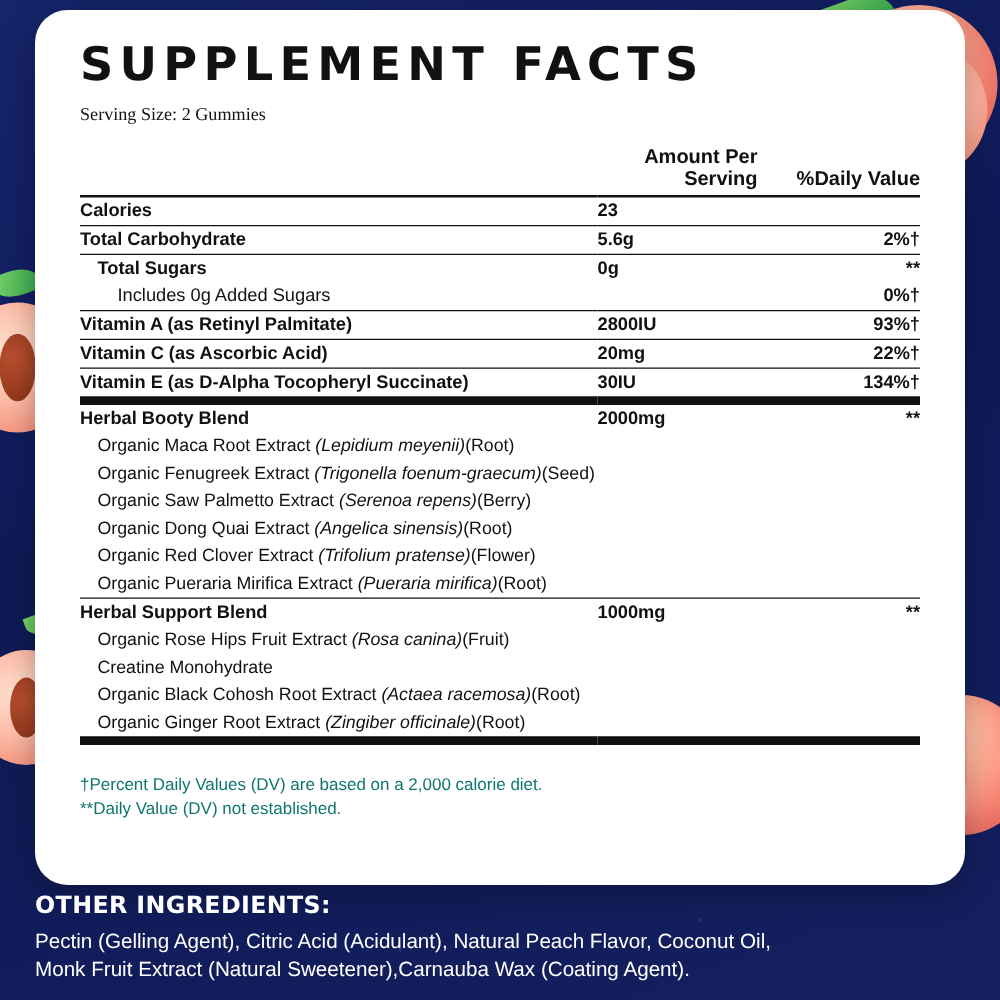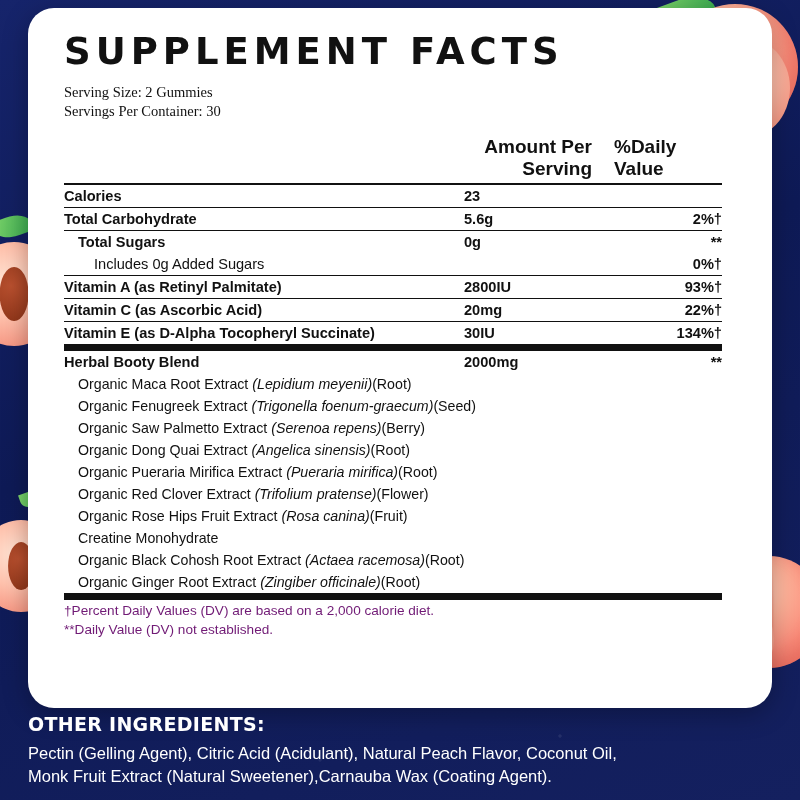--- a/index.html
+++ b/index.html
@@ -67,21 +67,21 @@
   }
 
   
   .card {
     position: absolute;
     left: 28px; top: 8px;
     width: 744px; height: 700px;
     background: #ffffff;
     border-radius: 26px;
     box-shadow: 0 6px 26px rgba(0,0,0,0.28);
-    padding: 18px 50px 10px 36px;
+    padding: 18px 36px 10px 36px;
     z-index: 5;
   }
 
   h1.title {
     margin: 4px 0 10px 0;
     font-size: 37px;
     letter-spacing: 5px;
     font-weight: 700;
     color: #111;
     font-family: "DejaVu Sans", sans-serif;
@@ -95,36 +95,36 @@
     margin-top: 12px;
     font-size: 14.6px;
     color: #111;
   }
   table.facts td { padding: 3px 0; vertical-align: bottom; }
   td.amt { text-align: left; width: 150px; font-weight: 700; white-space: nowrap; padding-right: 22px; }
   td.dv  { text-align: right; width: 108px; font-weight: 700; white-space: nowrap; }
   td.nm  { font-weight: 700; margin-top: 23px; }
   td.nm.light { font-weight: 400; }
 
-  .hdr td { font-weight: 700; font-size: 19px; padding-bottom: 4px; }
+  .hdr td { font-weight: 700; font-size: 16px; padding-bottom: 4px; }
   .hdr td.h-amt { text-align: right; padding-right: 22px; }
-  .hdr td.h-dv { }
+  .hdr td.h-dv { text-align: right; }
 
   tr.rule-thin  > td { border-top: 1px solid #111; }
   tr.rule-med   > td { border-top: 2px solid #111; }
   tr.rule-thick > td { border-top: 7px solid #111; }
   tr.no-rule > td { border-top: none; }
 
   .indent1 { padding-left: 14px !important; }
   .indent2 { padding-left: 30px !important; }
   .ital { font-style: italic; }
 
   .blendline td { padding: 1px 0; font-size: 14.2px; }
 
-  .footnotes { font-size: 13.6px; color: #701a75; line-height: 1.4; margin-top: 1px; }
+  .footnotes { font-size: 13.6px; color: #0f766e; line-height: 1.4; margin-top: 22px; }
 
   .other {
     position: absolute;
     left: 28px; top: 713px;
     width: 744px;
     color: #ffffff;
     z-index: 6;
   }
   .other h2 {
     margin: 0 0 7px 0;
@@ -171,21 +171,20 @@
 <div class="half" style="left:690px; top:594px; width:84px; height:90px;">
   <div class="pit"></div>
 </div>
 
 <div class="card">
 
   <h1 class="title">SUPPLEMENT FACTS</h1>
 
   <div class="serving">
     <div>Serving Size: 2 Gummies</div>
-    <div>Servings Per Container: 30</div>
   </div>
 
   <table class="facts">
     <tbody>
       <tr class="hdr">
         <td></td>
         <td class="h-amt">Amount Per Serving</td>
         <td class="h-dv">%Daily Value</td>
       </tr>
 
@@ -243,26 +242,31 @@
       <tr class="blendline no-rule">
         <td class="indent1" colspan="3"><span>Organic Fenugreek Extract </span><span class="ital">(Trigonella foenum-graecum)</span><span>(Seed)</span></td>
       </tr>
       <tr class="blendline no-rule">
         <td class="indent1" colspan="3"><span>Organic Saw Palmetto Extract </span><span class="ital">(Serenoa repens)</span><span>(Berry)</span></td>
       </tr>
       <tr class="blendline no-rule">
         <td class="indent1" colspan="3"><span>Organic Dong Quai Extract </span><span class="ital">(Angelica sinensis)</span><span>(Root)</span></td>
       </tr>
       <tr class="blendline no-rule">
+        <td class="indent1" colspan="3"><span>Organic Red Clover Extract </span><span class="ital">(Trifolium pratense)</span><span>(Flower)</span></td>
+      </tr>
+      <tr class="blendline no-rule">
         <td class="indent1" colspan="3"><span>Organic Pueraria Mirifica Extract </span><span class="ital">(Pueraria mirifica)</span><span>(Root)</span></td>
       </tr>
-      <tr class="blendline no-rule">
-        <td class="indent1" colspan="3"><span>Organic Red Clover Extract </span><span class="ital">(Trifolium pratense)</span><span>(Flower)</span></td>
-      </tr>
-
+
+      <tr class="rule-thin">
+        <td class="nm">Herbal Support Blend</td>
+        <td class="amt">1000mg</td>
+        <td class="dv">**</td>
+      </tr>
       <tr class="blendline no-rule">
         <td class="indent1" colspan="3"><span>Organic Rose Hips Fruit Extract </span><span class="ital">(Rosa canina)</span><span>(Fruit)</span></td>
       </tr>
       <tr class="blendline no-rule">
         <td class="indent1" colspan="3"><span>Creatine Monohydrate</span><span class="ital"></span><span></span></td>
       </tr>
       <tr class="blendline no-rule">
         <td class="indent1" colspan="3"><span>Organic Black Cohosh Root Extract </span><span class="ital">(Actaea racemosa)</span><span>(Root)</span></td>
       </tr>
       <tr class="blendline no-rule">

